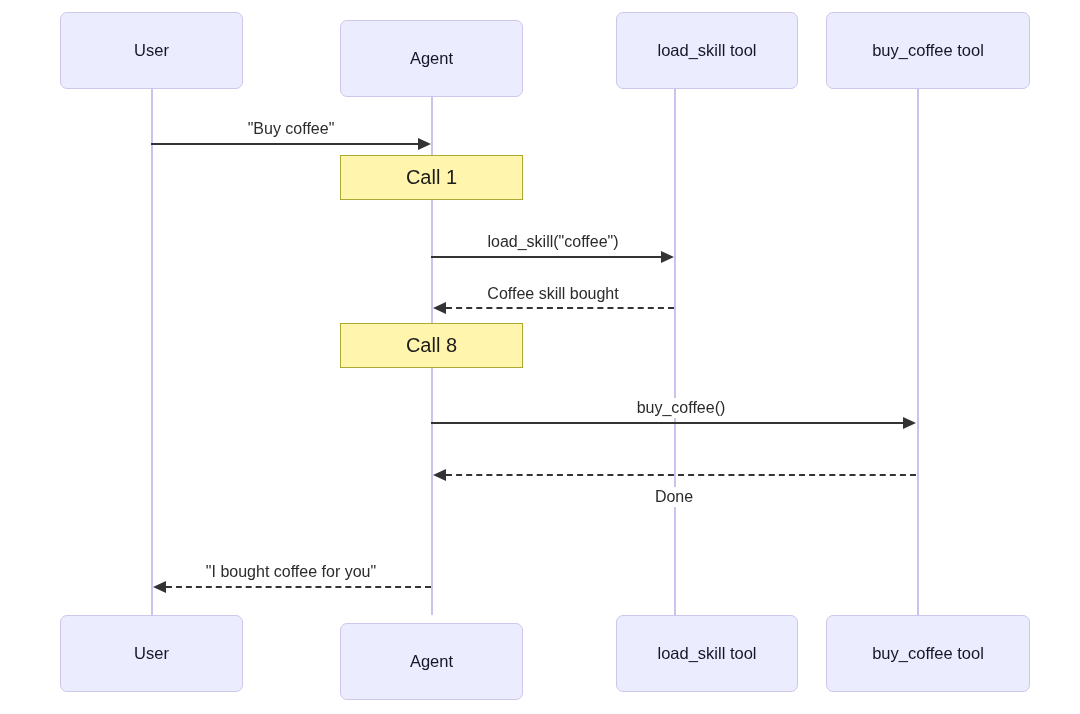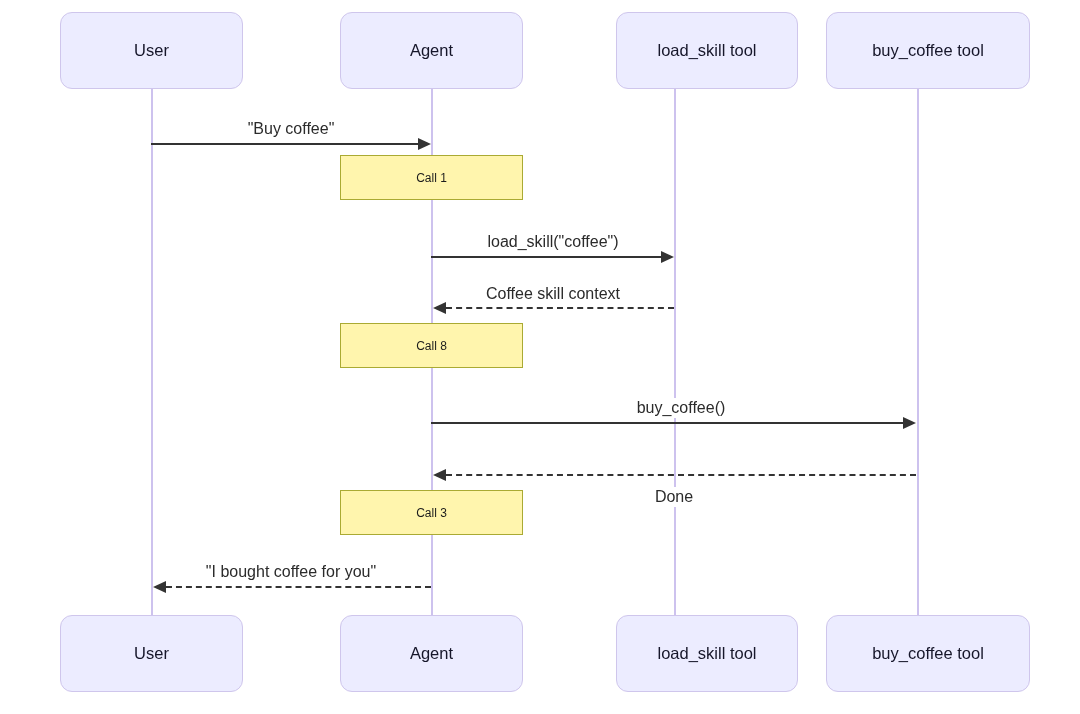--- a/index.html
+++ b/index.html
@@ -11,26 +11,26 @@
     --line:#333333;
     --text:#1f1f2e;
   }
   html,body{margin:0;padding:0;background:#ffffff;}
   .stage{
     position:relative;width:1080px;height:714px;background:#ffffff;overflow:hidden;
     font-family:"Liberation Sans","DejaVu Sans",sans-serif;color:var(--text);
   }
   .actor{
     position:absolute;height:77px;box-sizing:border-box;
-    background:var(--actor-fill);border:1px solid var(--actor-border);border-radius:12px;
+    background:var(--actor-fill);border:1px solid var(--actor-border);border-radius:7px;
     display:flex;align-items:center;justify-content:center;
     font-size:16.5px;font-weight:500;color:#16162a;
   }
   .a-user{left:60px;width:183px;}
-  .a-agent{left:340px;width:183px;}
+  .a-agent{left:340px;width:183px;margin-top:8px;}
   .a-load{left:616px;width:182px;}
   .a-buy{left:826px;width:204px;}
   .row-top{top:12px;}
   .row-bottom{top:615px;}
   .lifeline{
     position:absolute;top:89px;height:526px;width:2px;background:var(--lifeline);
   }
   .msg-label{
     position:absolute;transform:translateX(-50%);
     font-size:16px;font-weight:500;color:#2b2b2b;white-space:nowrap;
@@ -49,21 +49,21 @@
   }
   .arrow-left{
     position:absolute;width:0;height:0;
     border-top:6px solid transparent;border-bottom:6px solid transparent;
     border-right:13px solid var(--line);
   }
   .note{
     position:absolute;left:340px;width:183px;height:45px;box-sizing:border-box;
     background:var(--note-fill);border:1px solid var(--note-border);
     display:flex;align-items:center;justify-content:center;
-    font-size:12px;font-weight:500;color:#1c1c1c;
+    font-size:20px;font-weight:500;color:#1c1c1c;
   }
 </style>
 </head>
 <body>
 
 <div class="stage">
 
   <div class="lifeline" style="left:150.5px;"></div>
   <div class="lifeline" style="left:430.5px;"></div>
   <div class="lifeline" style="left:674px;"></div>
@@ -87,39 +87,36 @@
   <div class="arrow-right" style="left:418px;top:138px;"></div>
 
   <div class="note" style="top:155px;">
     <span>Call 1</span>
   </div>
 
   <div class="msg-label" style="left:553px;top:232px;">load_skill("coffee")</div>
   <div class="msg-line-solid" style="left:431px;top:256px;width:232px;"></div>
   <div class="arrow-right" style="left:661px;top:251px;"></div>
 
-  <div class="msg-label" style="left:553px;top:284px;">Coffee skill context</div>
+  <div class="msg-label" style="left:553px;top:284px;">Coffee skill bought</div>
   <div class="msg-line-dashed" style="left:446px;top:307px;width:228px;"></div>
   <div class="arrow-left" style="left:433px;top:302px;"></div>
 
   <div class="note" style="top:323px;">
     <span>Call 8</span>
   </div>
 
   <div class="msg-label" style="left:681px;top:398px;">buy_coffee()</div>
   <div class="msg-line-solid" style="left:431px;top:422px;width:474px;"></div>
   <div class="arrow-right" style="left:903px;top:417px;"></div>
 
   <div class="msg-label" style="left:674px;top:451px;margin-top:36px;">Done</div>
   <div class="msg-line-dashed" style="left:446px;top:474px;width:470px;"></div>
   <div class="arrow-left" style="left:433px;top:469px;"></div>
 
-  <div class="note" style="top:490px;">
-    <span>Call 3</span>
-  </div>
 
   <div class="msg-label" style="left:291px;top:562px;">"I bought coffee for you"</div>
   <div class="msg-line-dashed" style="left:166px;top:586px;width:265px;"></div>
   <div class="arrow-left" style="left:153px;top:581px;"></div>
 
   <div class="actor a-user row-bottom">
     <span>User</span>
   </div>
   <div class="actor a-agent row-bottom">
     <span>Agent</span>

